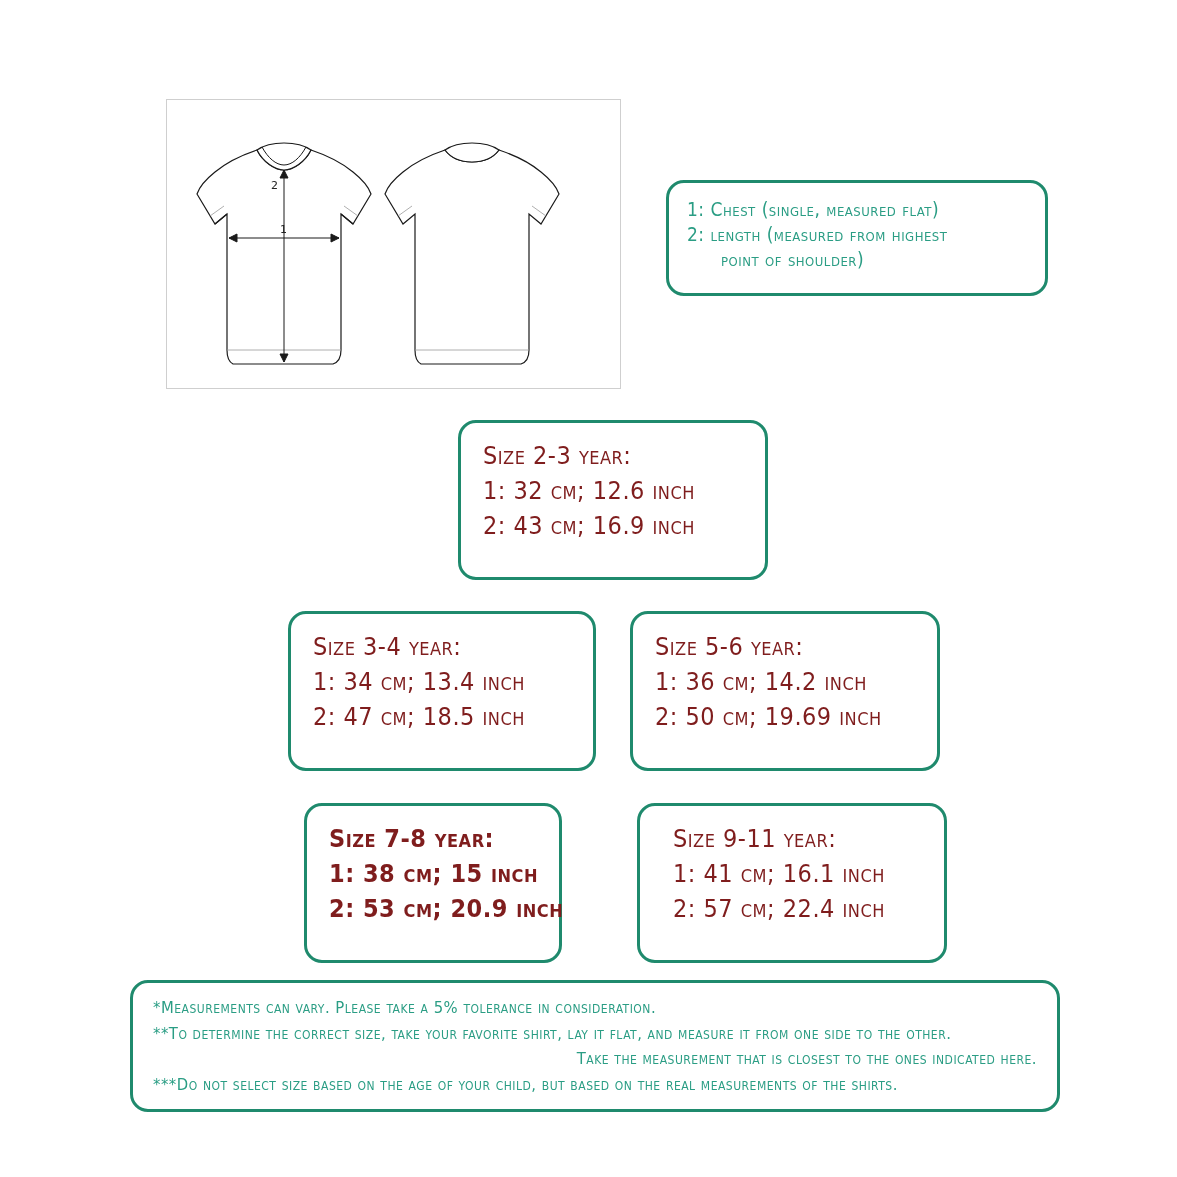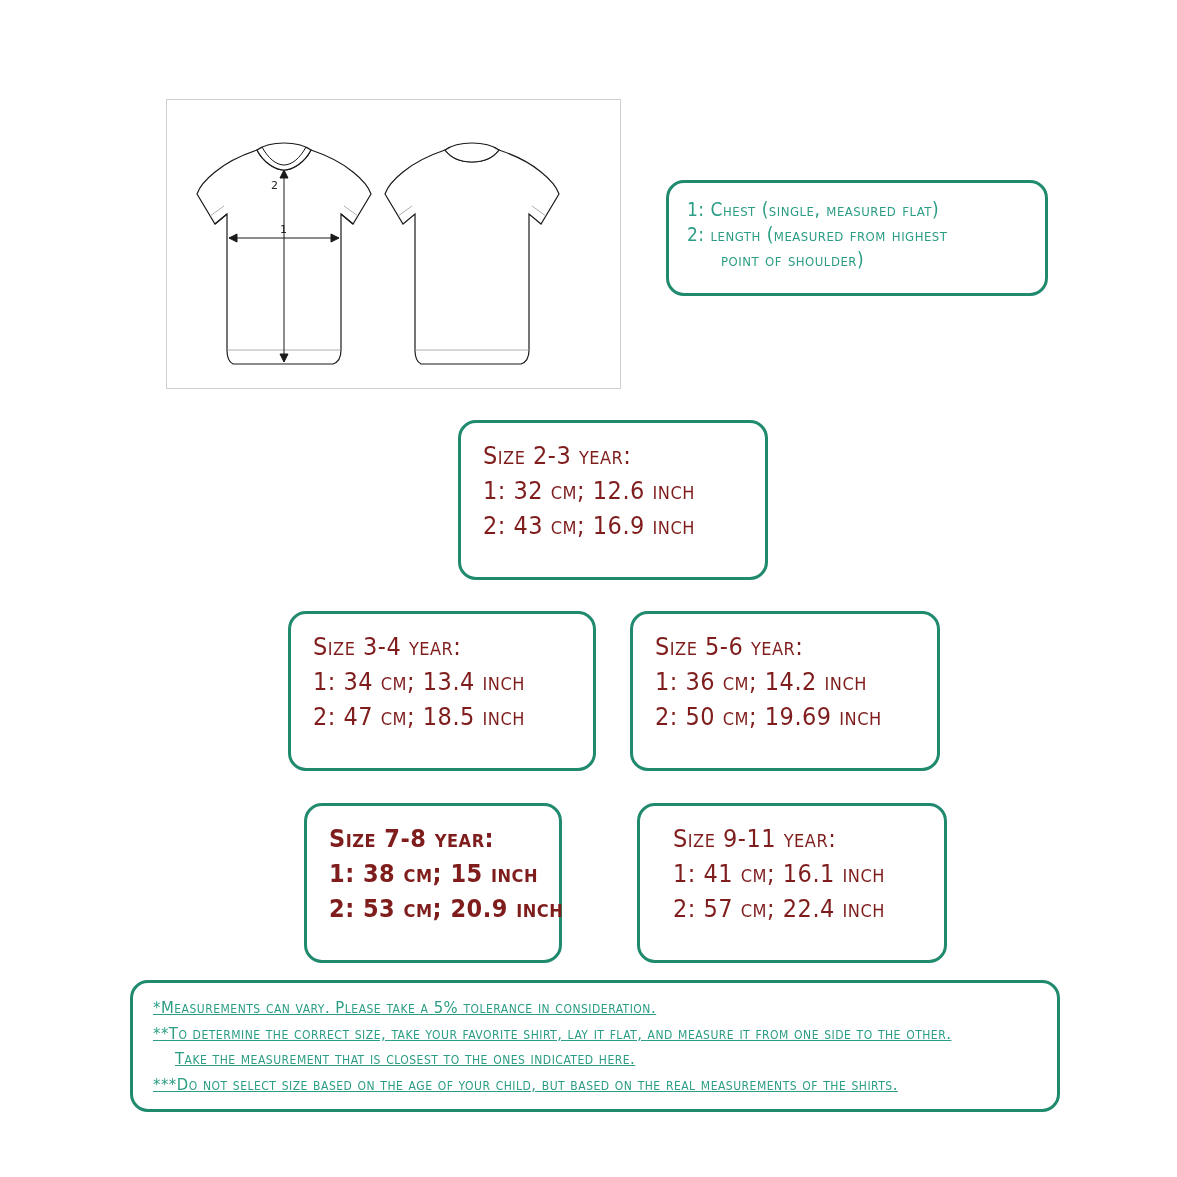--- a/index.html
+++ b/index.html
@@ -75,23 +75,22 @@
   
   #notes-box {
     left: 130px;
     top: 980px;
     width: 930px;
     height: 132px;
     padding: 12px 20px 0 20px;
     font-size: 16.5px;
     line-height: 1.56;
     color: #2a9d84;
-    text-decoration: underline;
   }
-  #notes-box .indent { padding-left: 22px; }
+  #notes-box .indent { padding-left: 22px; text-align: right; }
 
   .dim-label {
     font-family: "DejaVu Sans", sans-serif;
     font-size: 11px;
     fill: #222222;
   }
 </style>
 </head>
 <body>
 

